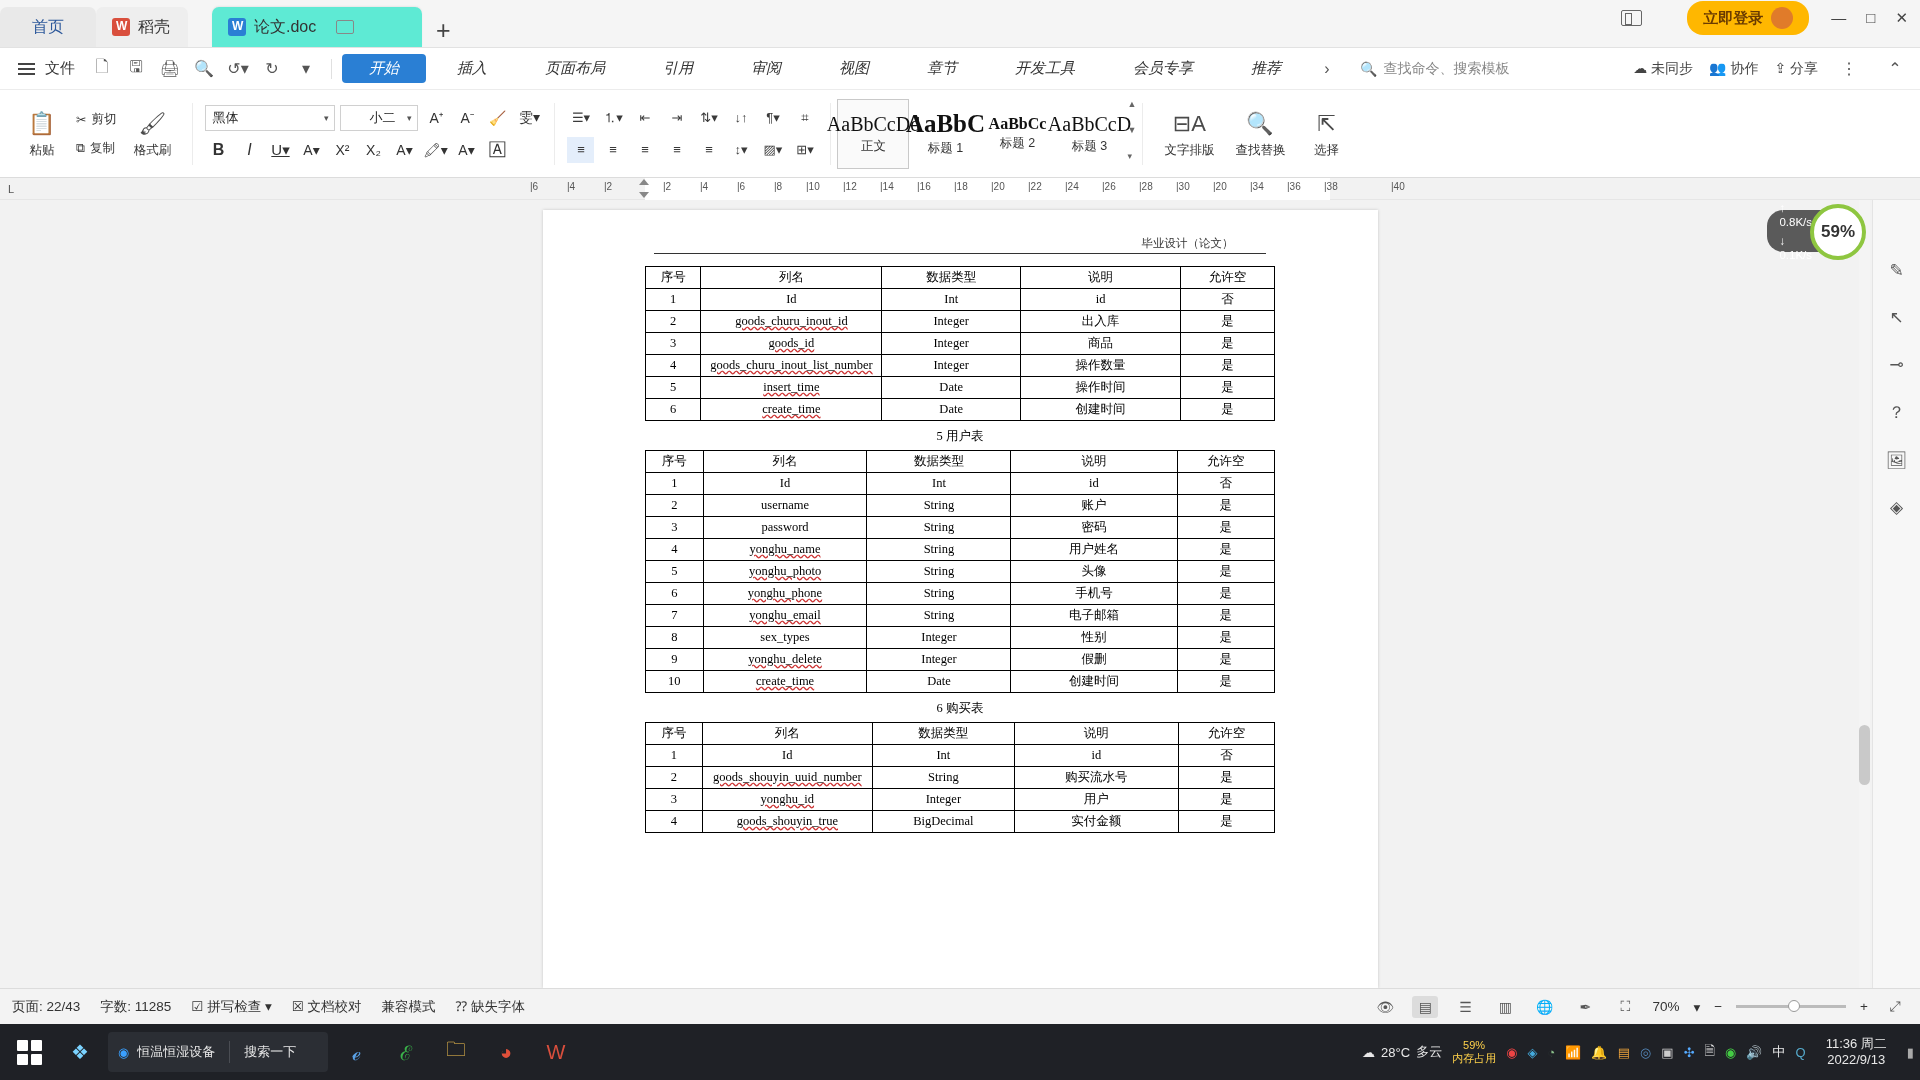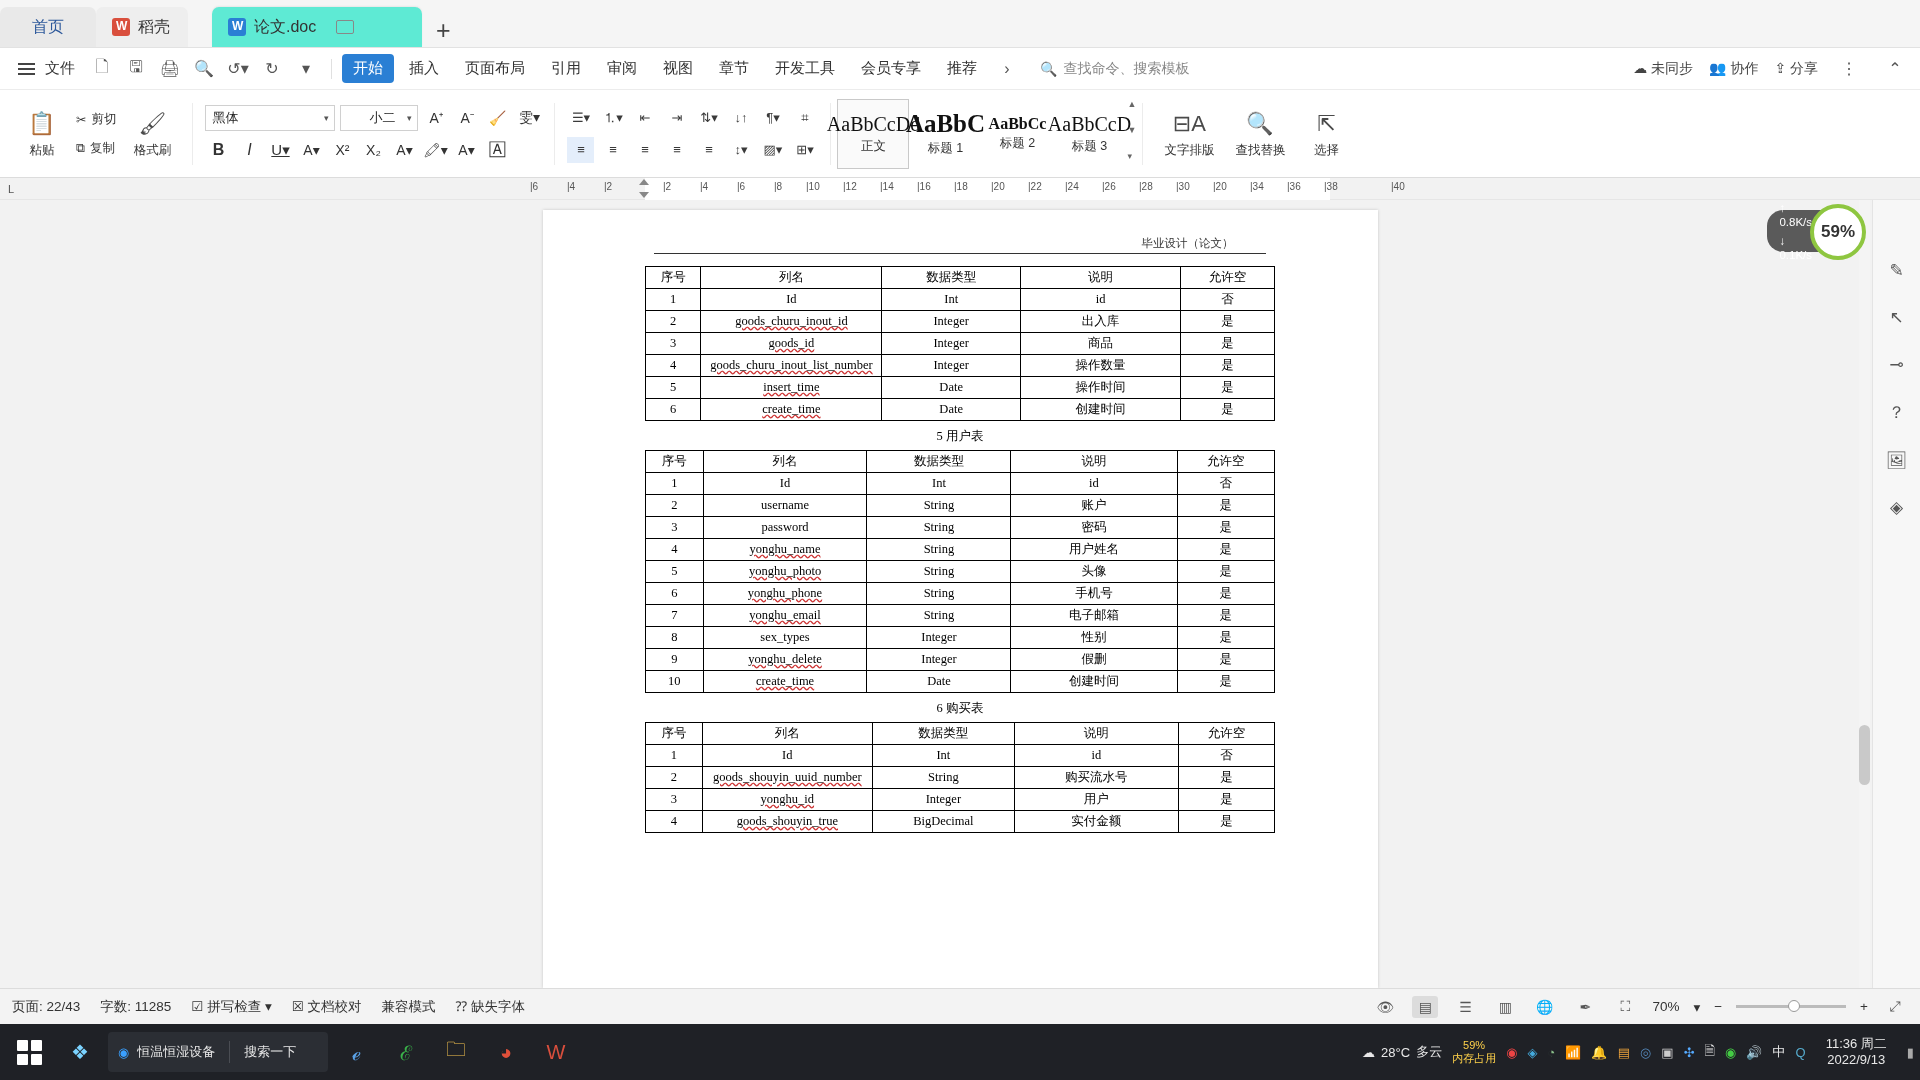--- a/index.html
+++ b/index.html
@@ -44,21 +44,21 @@
   .grid-icon { display:grid; grid-template-columns:7px 7px; grid-template-rows:7px 7px; gap:3px;}
   .grid-icon span { background:#666; display:block; border-radius:1px;}
 
   
   .menubar { height:42px; background:#fff; display:flex; align-items:center; padding:0 10px; gap:4px; font-size:15px; color:#333; border-bottom:1px solid #ececec;}
   .hamburger { display:flex; flex-direction:column; gap:3px; margin:0 6px 0 8px;}
   .hamburger i { width:17px; height:2px; background:#444; display:block;}
   .file-btn { font-size:15px; margin-right:8px;}
   .mb-ico { width:30px; height:28px; display:flex; align-items:center; justify-content:center; color:#555; font-size:16px; border-radius:4px;}
   .mb-sep { width:1px; height:20px; background:#e0e0e0; margin:0 6px;}
-  .menu-item { padding:5px 11px; border-radius:4px; color:#333; white-space:nowrap;}
+  .menu-item { padding:5px 27px; border-radius:4px; color:#333; white-space:nowrap;font-style:italic;}
   .menu-item.active { background:#2a7fd4; color:#fff; }
   .search-box { display:flex; align-items:center; gap:6px; color:#888; margin-left:14px; font-size:14px;}
   .mb-right { margin-left:auto; display:flex; align-items:center; gap:16px; font-size:14px; color:#444;}
 
   
   .ribbon { height:88px; background:#fff; display:flex; align-items:center; padding:0 8px; border-bottom:1px solid #dcdcdc; position:relative;}
   .rgroup { display:flex; align-items:center; height:100%; padding:0 6px;}
   .rsep { width:1px; height:62px; background:#ececec; margin:0 6px;}
   .big-btn { width:56px; display:flex; flex-direction:column; align-items:center; gap:3px; font-size:12.5px; color:#333;}
   .big-ico { width:30px; height:30px; display:flex; align-items:center; justify-content:center; font-size:22px; color:#4a4a4a;}
@@ -137,20 +137,38 @@
       <div class="tab inactive">
         <span class="tabicon wps"></span>
         <span>稻壳</span>
       </div>
       <div class="tab active" style="min-width:210px;">
         <span class="tabicon doc"></span>
         <span>论文.doc</span>
         <span class="monitor"></span>
       </div>
       <div class="newtab">+</div>
+    </div>
+    <div class="tb-right">
+      <span class="icon-btn sq-icon"></span>
+      <span class="icon-btn grid-icon">
+          <span></span>
+          <span></span>
+          <span></span>
+          <span></span>
+        </span>
+      <div class="login-btn">
+        <span>立即登录</span>
+        <span class="ava"></span>
+      </div>
+      <div class="win-btns">
+        <span>—</span>
+        <span>□</span>
+        <span>✕</span>
+      </div>
     </div>
   </div>
 
   <div class="menubar">
     <span class="hamburger">
         <i></i>
         <i></i>
         <i></i>
       </span>
     <span class="file-btn">文件</span>

